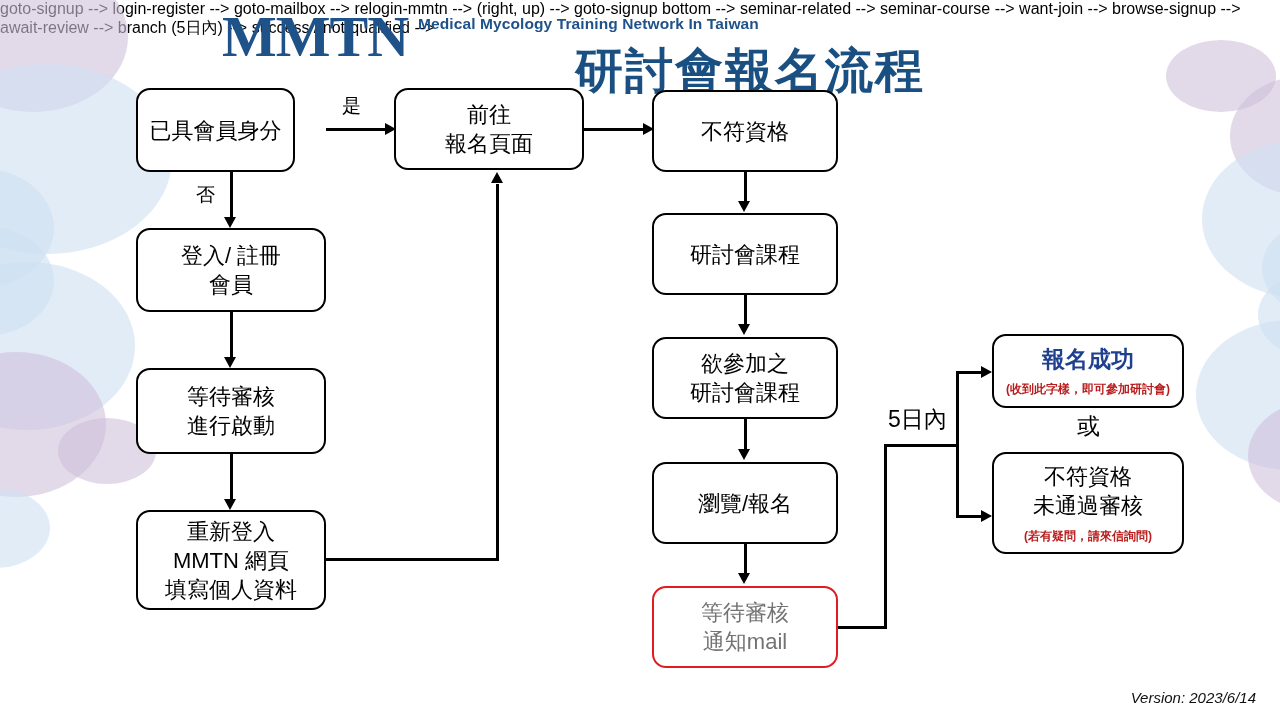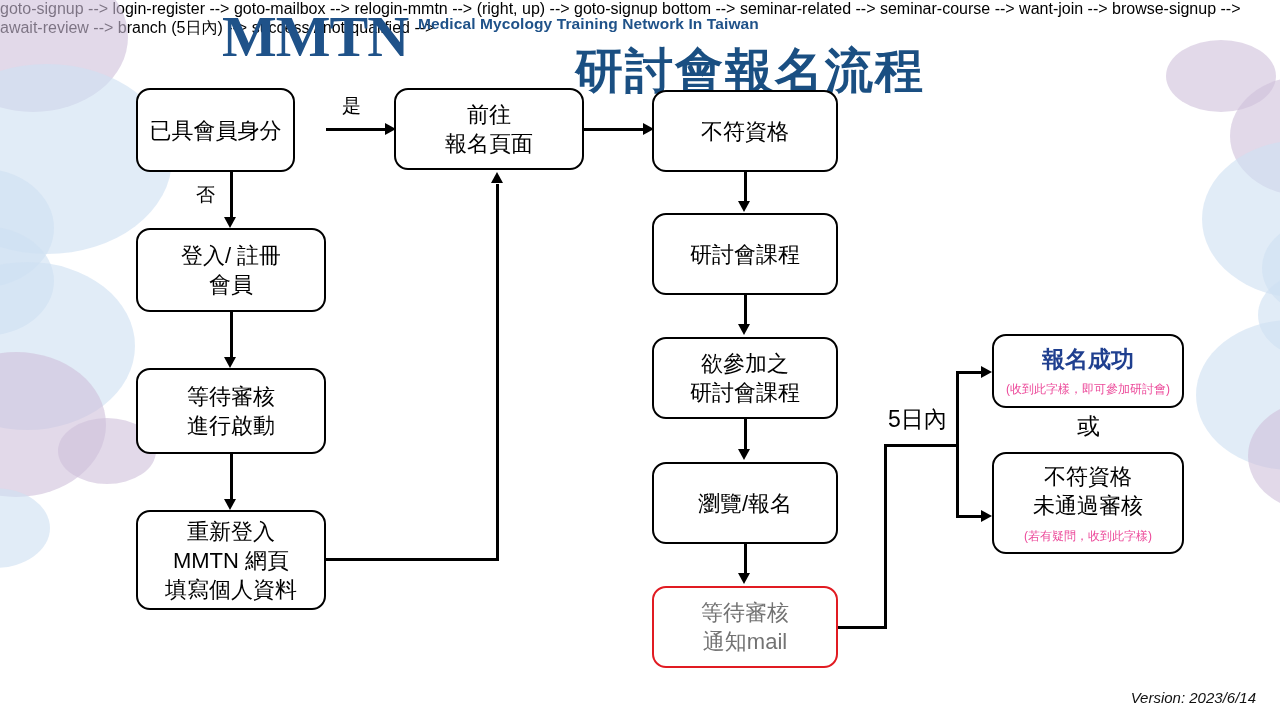--- a/index.html
+++ b/index.html
@@ -80,23 +80,24 @@
   .node.red   { border-color: #e11b22; color: #737373; }
   .node .title-strong {
     font-weight: bold;
     color: #1f3f8f;
     font-size: 23px;
     line-height: 27px;
   }
   .node .sub-note {
     font-size: 12px;
     line-height: 15px;
-    color: #ec4899;
+    color: #b91c1c;
     margin-top: 9px;
     white-space: pre-line;
+    font-weight: bold;
   }
 
   
   .edge {
     position: absolute;
     background: #000000;
     z-index: 2;
   }
   .edge.h { height: 2.5px; }
   .edge.v { width: 2.5px; }
@@ -231,21 +232,21 @@
 
   
   <div class="node" style="left:992px; top:334px; width:192px; height:74px;">
     <span class="title-strong">報名成功</span>
     <span class="sub-note">(收到此字樣，即可參加研討會)</span>
   </div>
 
   <div class="node" style="left:992px; top:452px; width:192px; height:102px;">
     <span>不符資格
 未通過審核</span>
-    <span class="sub-note">(若有疑問，收到此字樣)</span>
+    <span class="sub-note">(若有疑問，請來信詢問)</span>
   </div>
 
   
 
    goto-signup --&gt;
   <div class="edge h" style="left:326px; top:128px; width:62px;"></div>
   <div class="arrow right" style="left:385px; top:123px;"></div>
   <div class="edge-label" style="left:342px; top:95px;">是</div>
 
    login-register --&gt;

